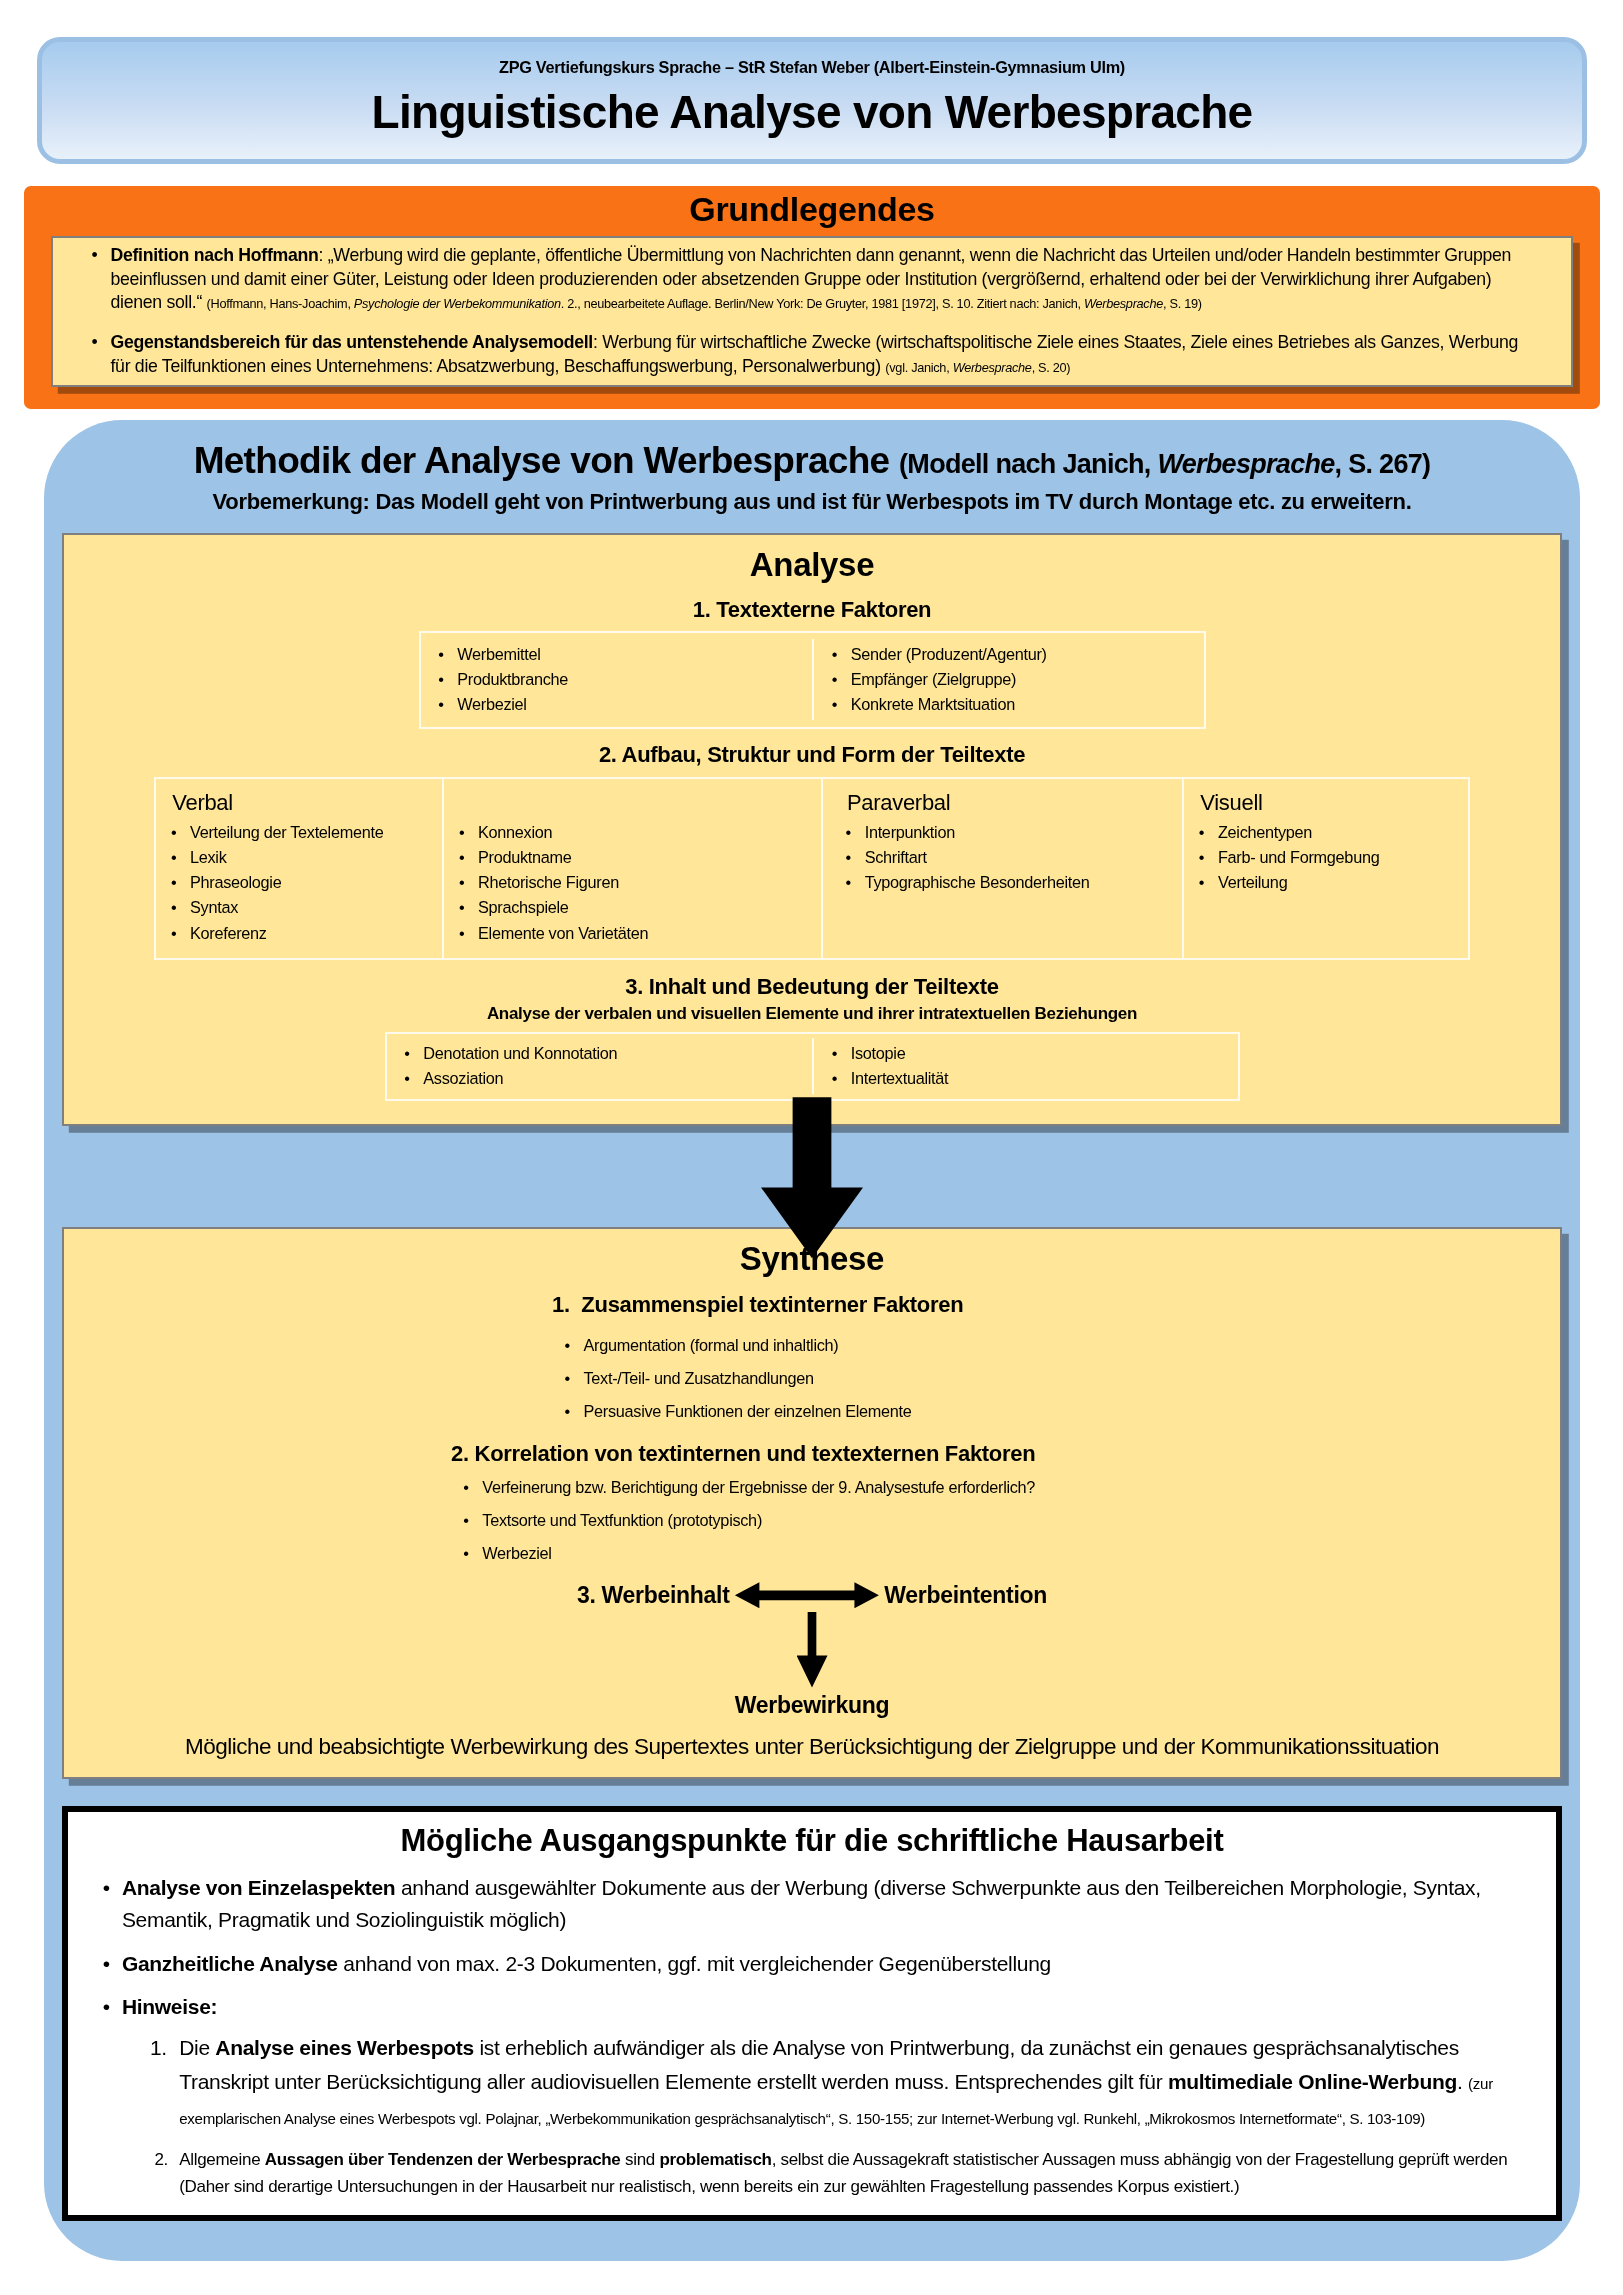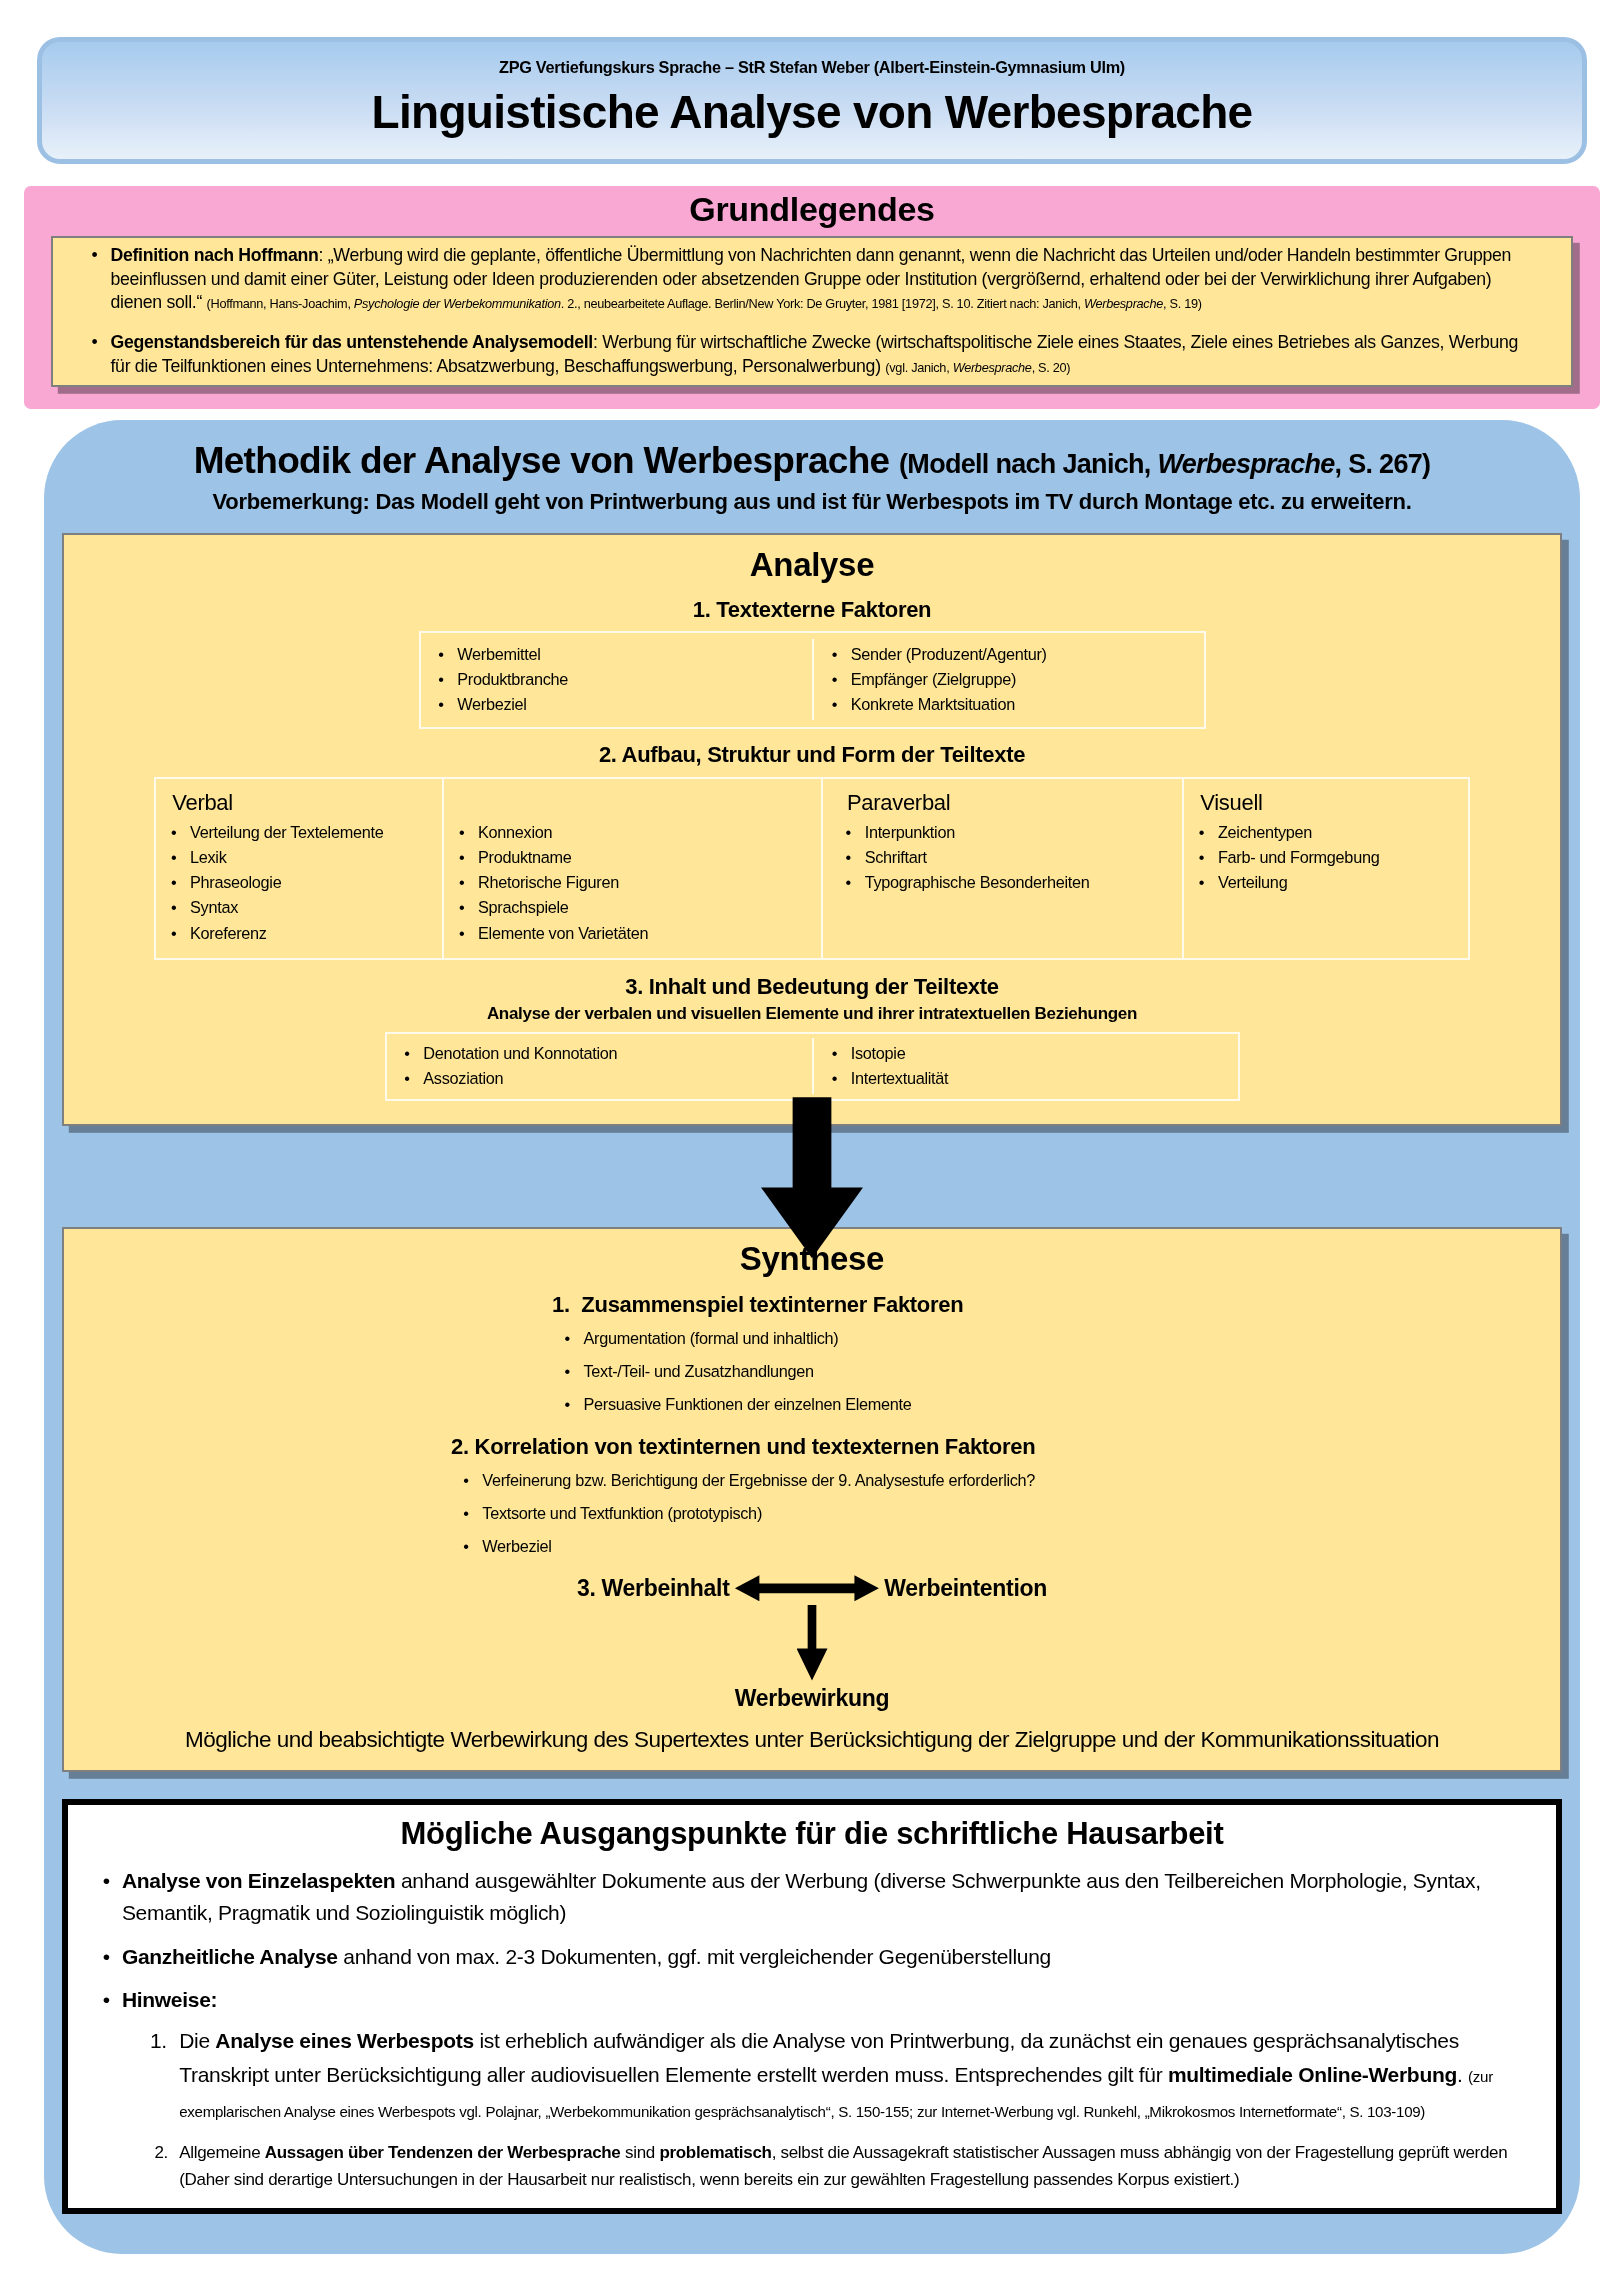--- a/index.html
+++ b/index.html
@@ -21,21 +21,21 @@
   .header-box {
     margin: 37px 37px 17px; height: 127px;
     border: 5.4px solid #9CC0E4; border-radius: 23px;
     background: linear-gradient(to bottom, #A6CBEE 0%, #C9DCF3 55%, #E8F1FA 100%);
     text-align: center; padding-top: 16.3px;
   }
   .kicker { font-size: 16.3px; font-weight: bold; }
   .main-title { font-size: 46px; font-weight: bold; margin-top: 8.2px; letter-spacing: -0.7px; }
 
   
-  .blue { background: #f9a8d4; }
+  .blue { background: #f97316; }
   .grund { margin: 22px 24px 0; padding: 4.1px 27px 22px; border-radius: 6.8px; }
   .grund-title { font-size: 34px; font-weight: bold; text-align: center; letter-spacing: -0.3px; }
 
   .panel-yellow {
     background: #FFE699; border: 2.7px solid #7F7F7F;
     box-shadow: 6.8px 6.8px 0 rgba(0,0,0,0.35);
   }
   .grund-panel { margin-top: 6.8px; padding: 6px 33px; }
   .grund-list li { font-size: 17.7px; line-height: 1.34; }
   .grund-list li + li { margin-top: 16.3px; }
@@ -81,21 +81,21 @@
     position: absolute; left: 50%; top: -29px; transform: translateX(-50%);
     width: 102px; height: 161px; background: #000; z-index: 3;
     clip-path: polygon(31% 0, 69% 0, 69% 56%, 100% 56%, 50% 100%, 0 56%, 31% 56%);
   }
 
   
   .synthese-panel { position: relative; padding: 11px 0 17.7px; }
   .syn-group { width: 722px; margin: 13.6px auto 0; }
   .syn-h1 { font-size: 22px; font-weight: bold; padding-left: 101px; }
   .syn-h2 { font-size: 22px; font-weight: bold; margin-top: 17.7px; }
-  .syn-list1 { margin: 9px 0 0 108px; }
+  .syn-list1 { margin: 16px 0 0 108px; }
   .syn-list2 { margin: 8.2px 0 0 6.8px; }
   .syn-group ul.dots li { font-size: 16.3px; line-height: 1.45; }
   .syn-group ul.dots li + li { margin-top: 9.5px; }
 
   .syn-row3 { display: flex; justify-content: center; align-items: center; margin-top: 16.3px; }
   .syn-row3-label { font-size: 23px; font-weight: bold; }
   .h-double-arrow {
     width: 144px; height: 26px; background: #000; margin: 0 5.4px;
     clip-path: polygon(0 50%, 17% 0, 17% 31%, 83% 31%, 83% 0, 100% 50%, 83% 100%, 83% 69%, 17% 69%, 17% 100%);
   }

